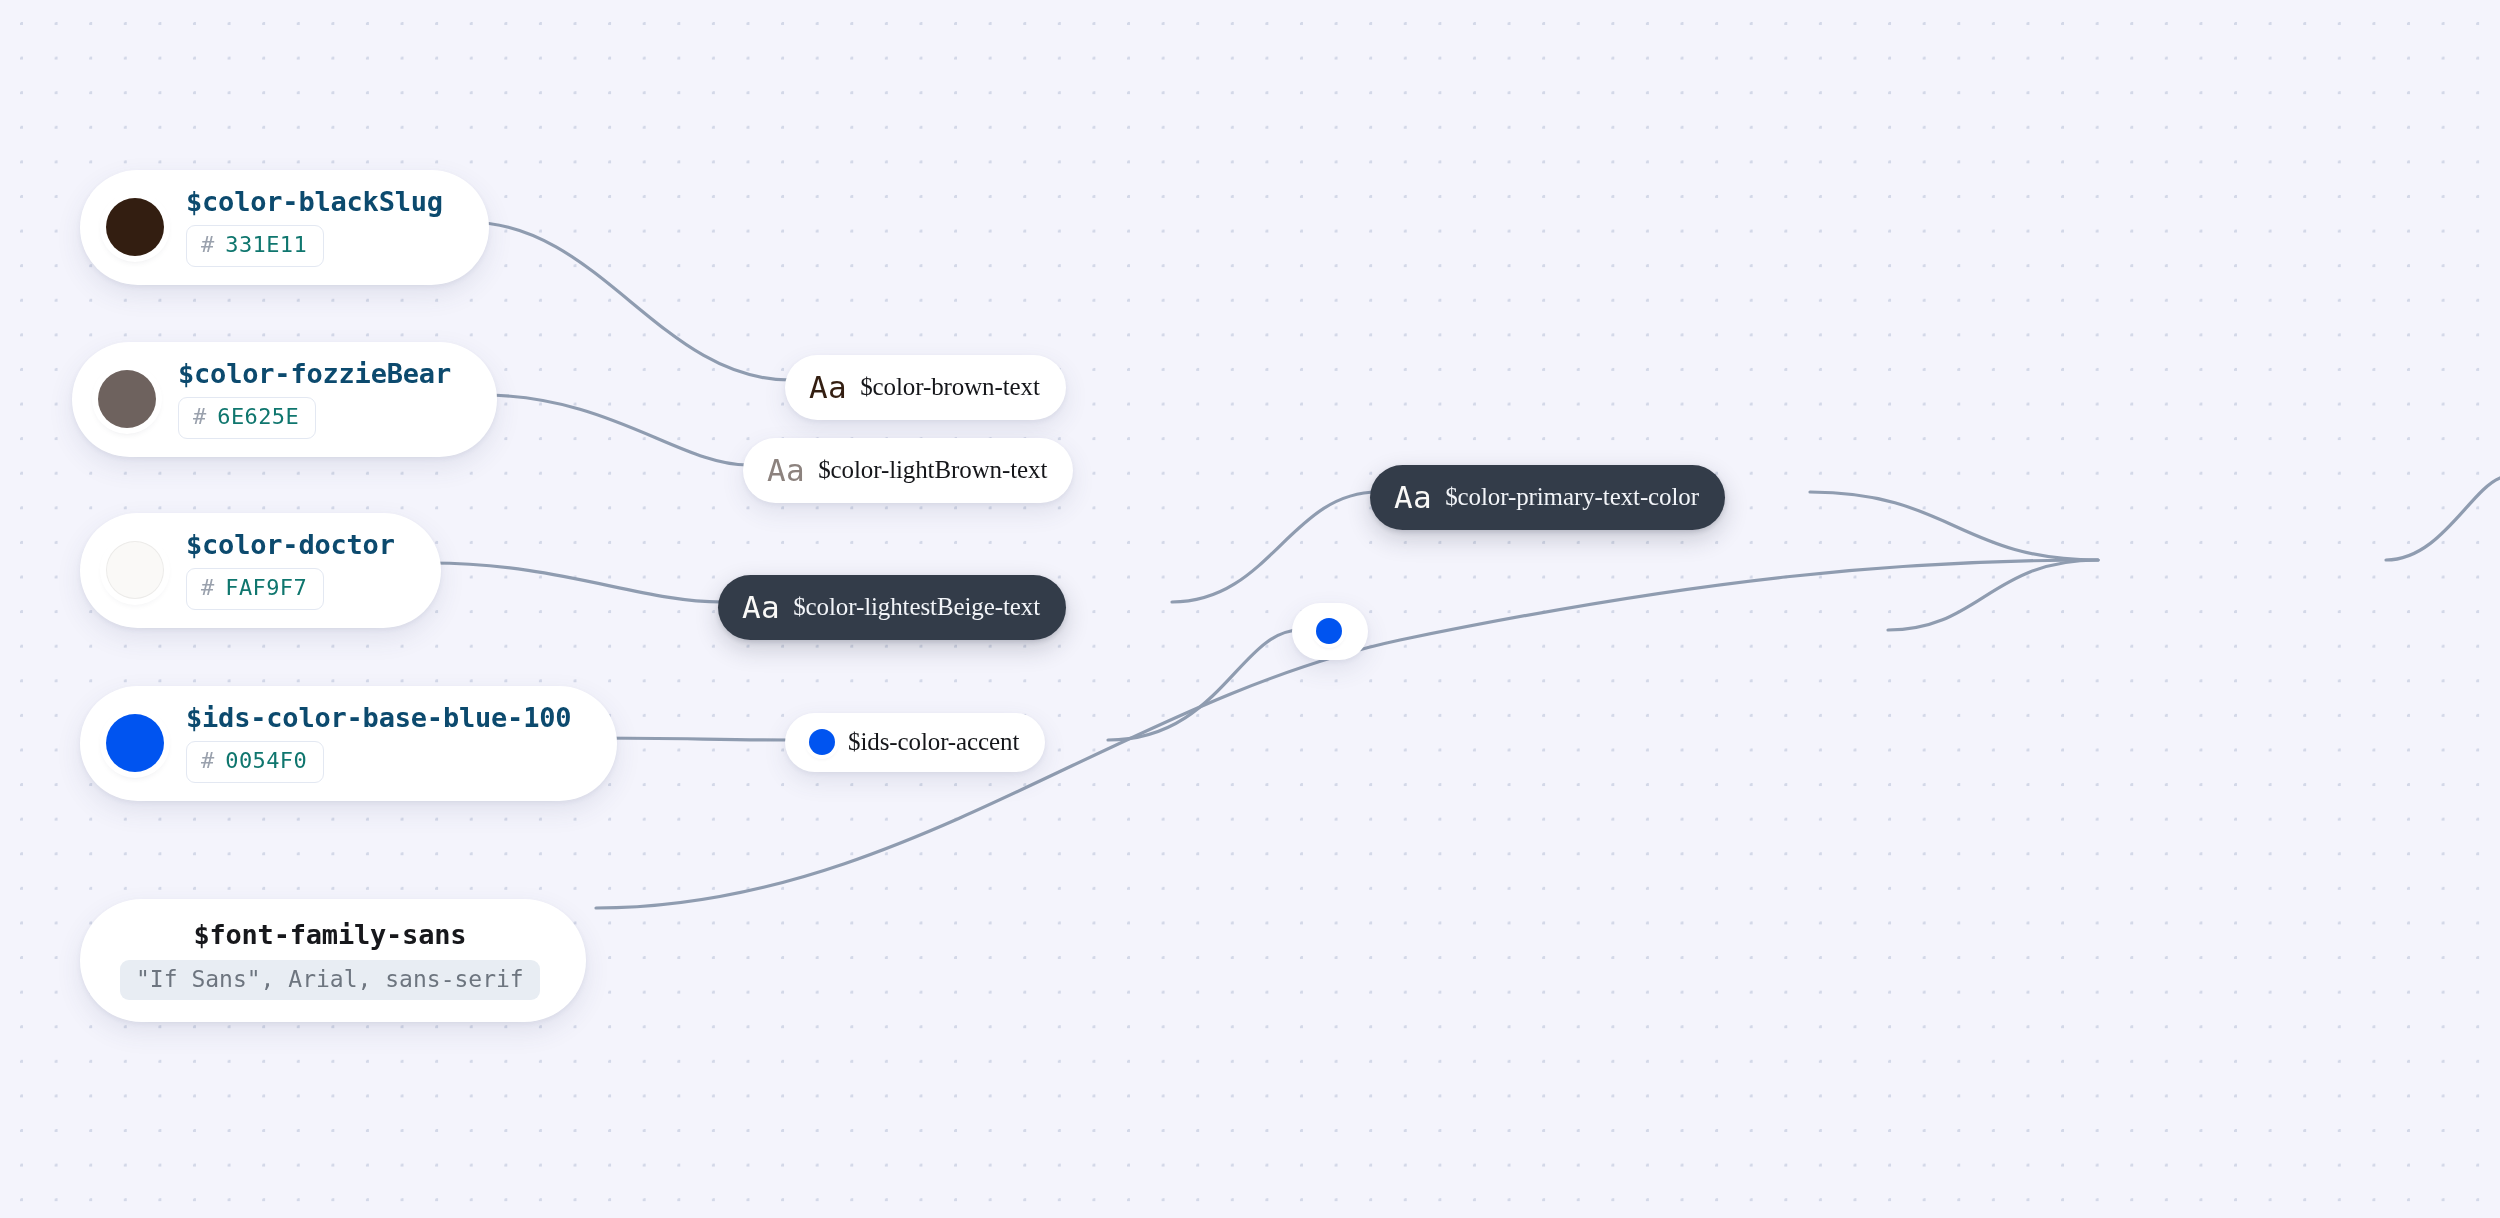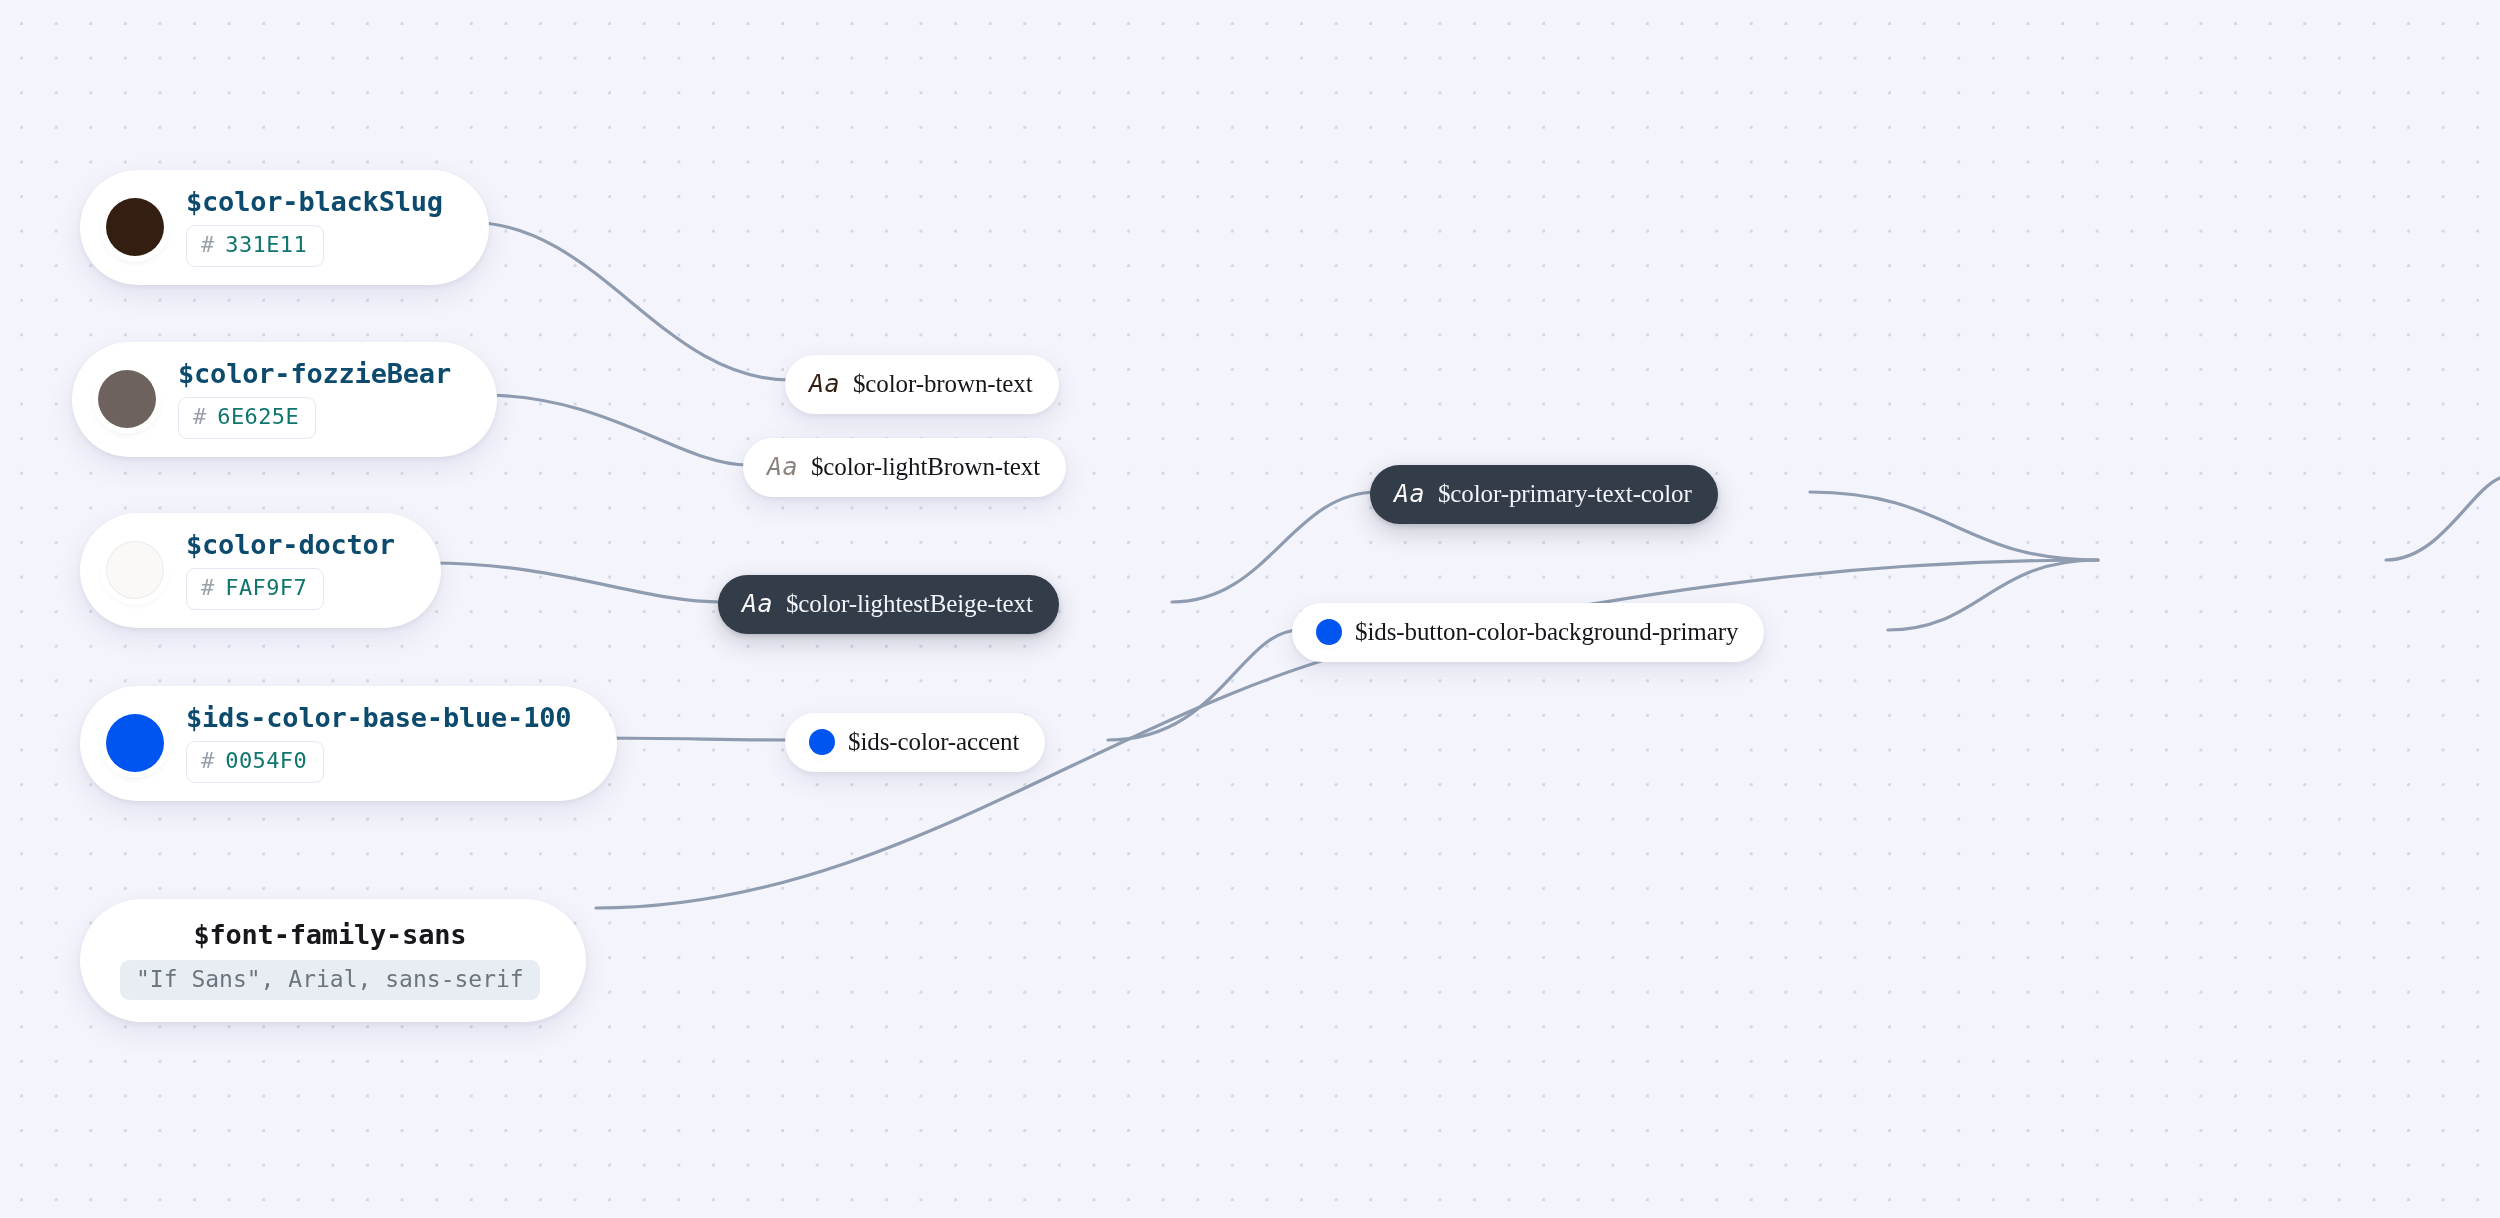--- a/index.html
+++ b/index.html
@@ -162,24 +162,23 @@
   }
   .pill.dark {
     background: #333c49;
     color: #f2f4f8;
     box-shadow:
       0 2px 5px rgba(35, 42, 60, 0.16),
       0 9px 24px rgba(35, 42, 60, 0.20);
   }
 
   .aa {
-    font-size: 25px;
+    font-size: 31px;
     font-weight: 400;
     letter-spacing: 0.4px;
-    font-style: italic;
   }
 
   .pill-dot {
     width: 26px;
     height: 26px;
     border-radius: 50%;
     flex: 0 0 26px;
     box-shadow: 0 0 0 4px #ffffff, 0 2px 5px rgba(40, 45, 70, 0.22);
   }
 
@@ -297,18 +296,17 @@
       <span class="pill-label">$ids-color-accent</span>
     </div>
 
     <div class="node pill dark" style="left:1370px; top:465px;">
       <span class="aa" style="color:#FAF9F7;">Aa</span>
       <span class="pill-label">$color-primary-text-color</span>
     </div>
 
     <div class="node pill light" style="left:1292px; top:603px;">
       <span class="pill-dot" style="background:#0054F0;"></span>
-      <span class="pill-label">$ids-button-color-background-primary</span>
     </div>
 
 
   </div>
 </div>
 
 </body></html>

